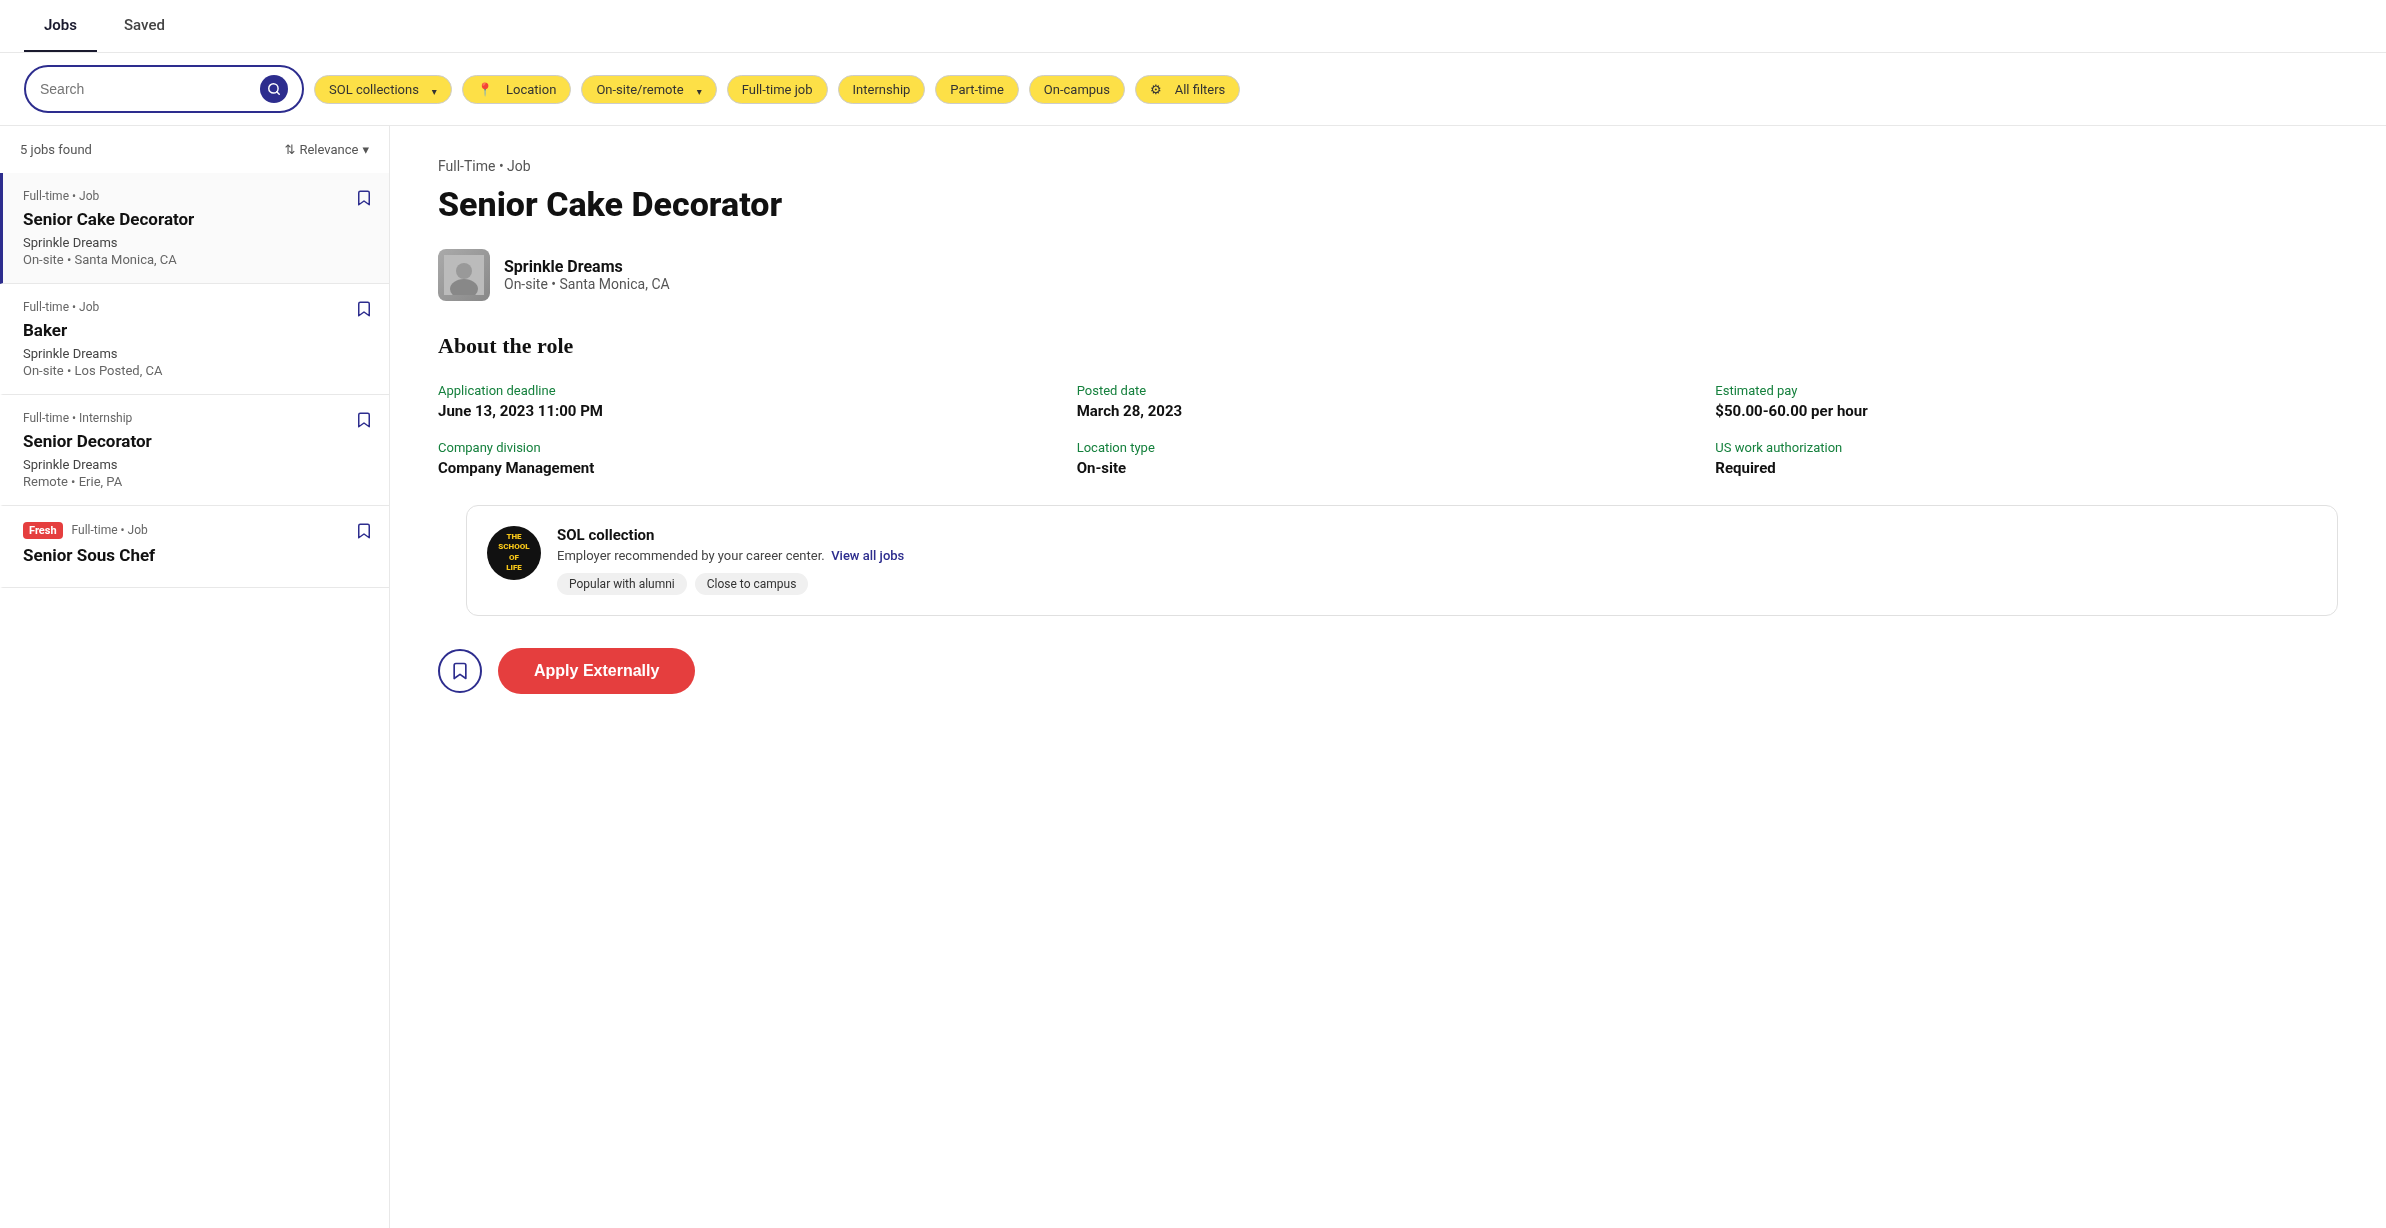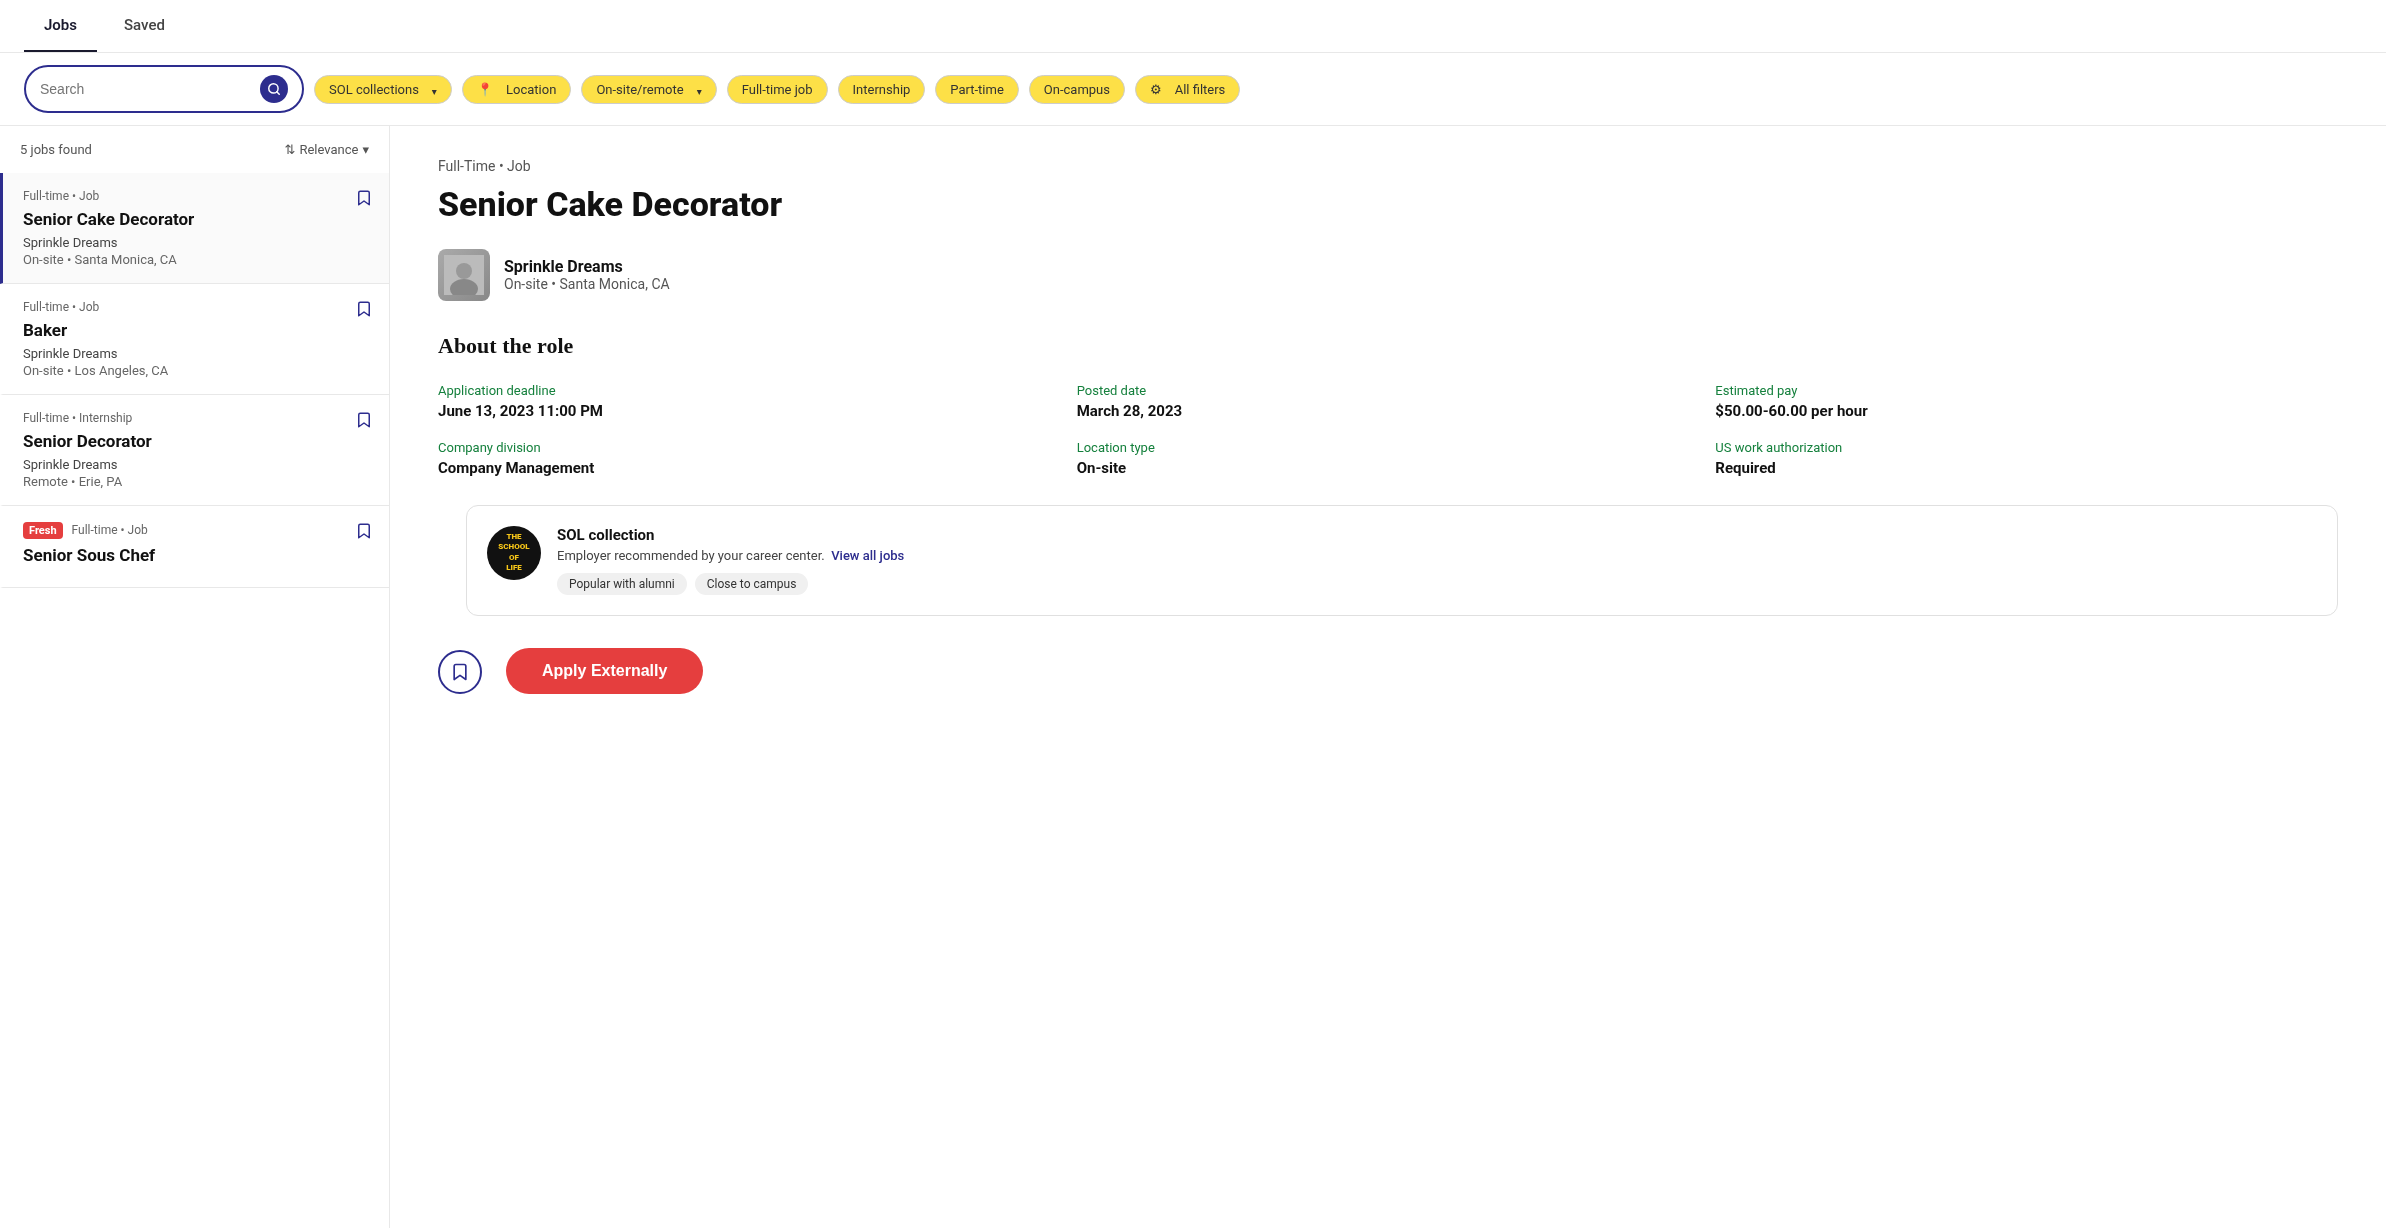--- a/index.html
+++ b/index.html
@@ -286,22 +286,22 @@
       background: #f0f0f0;
       border-radius: 16px;
       padding: 4px 12px;
       font-size: 12px;
       color: #333;
     }
 
     
     .apply-section {
       display: flex;
-      align-items: flex-end;
-      gap: 24px;
+      align-items: center;
+      gap: 16px;
     }
     .apply-bookmark {
       width: 44px;
       height: 44px;
       border: 2px solid #2d2d8e;
       border-radius: 50%;
       display: flex;
       align-items: center;
       justify-content: center;
       cursor: pointer;
@@ -392,21 +392,21 @@
         <svg width="18" height="18" viewBox="0 0 24 24" fill="none" stroke="#2d2d8e" stroke-width="2" stroke-linecap="round" stroke-linejoin="round">
           <path d="M19 21l-7-5-7 5V5a2 2 0 0 1 2-2h10a2 2 0 0 1 2 2z"></path>
         </svg>
       </button>
     </div>
 
     <div class="job-card">
       <div class="job-type-label">Full-time • Job</div>
       <div class="job-title">Baker</div>
       <div class="job-company">Sprinkle Dreams</div>
-      <div class="job-location">On-site • Los Angeles, CA</div>
+      <div class="job-location">On-site • Los Posted, CA</div>
       <button class="bookmark-btn">
         <svg width="18" height="18" viewBox="0 0 24 24" fill="none" stroke="#2d2d8e" stroke-width="2" stroke-linecap="round" stroke-linejoin="round">
           <path d="M19 21l-7-5-7 5V5a2 2 0 0 1 2-2h10a2 2 0 0 1 2 2z"></path>
         </svg>
       </button>
     </div>
 
     <div class="job-card">
       <div class="job-type-label">Full-time • Internship</div>
       <div class="job-title">Senior Decorator</div>

